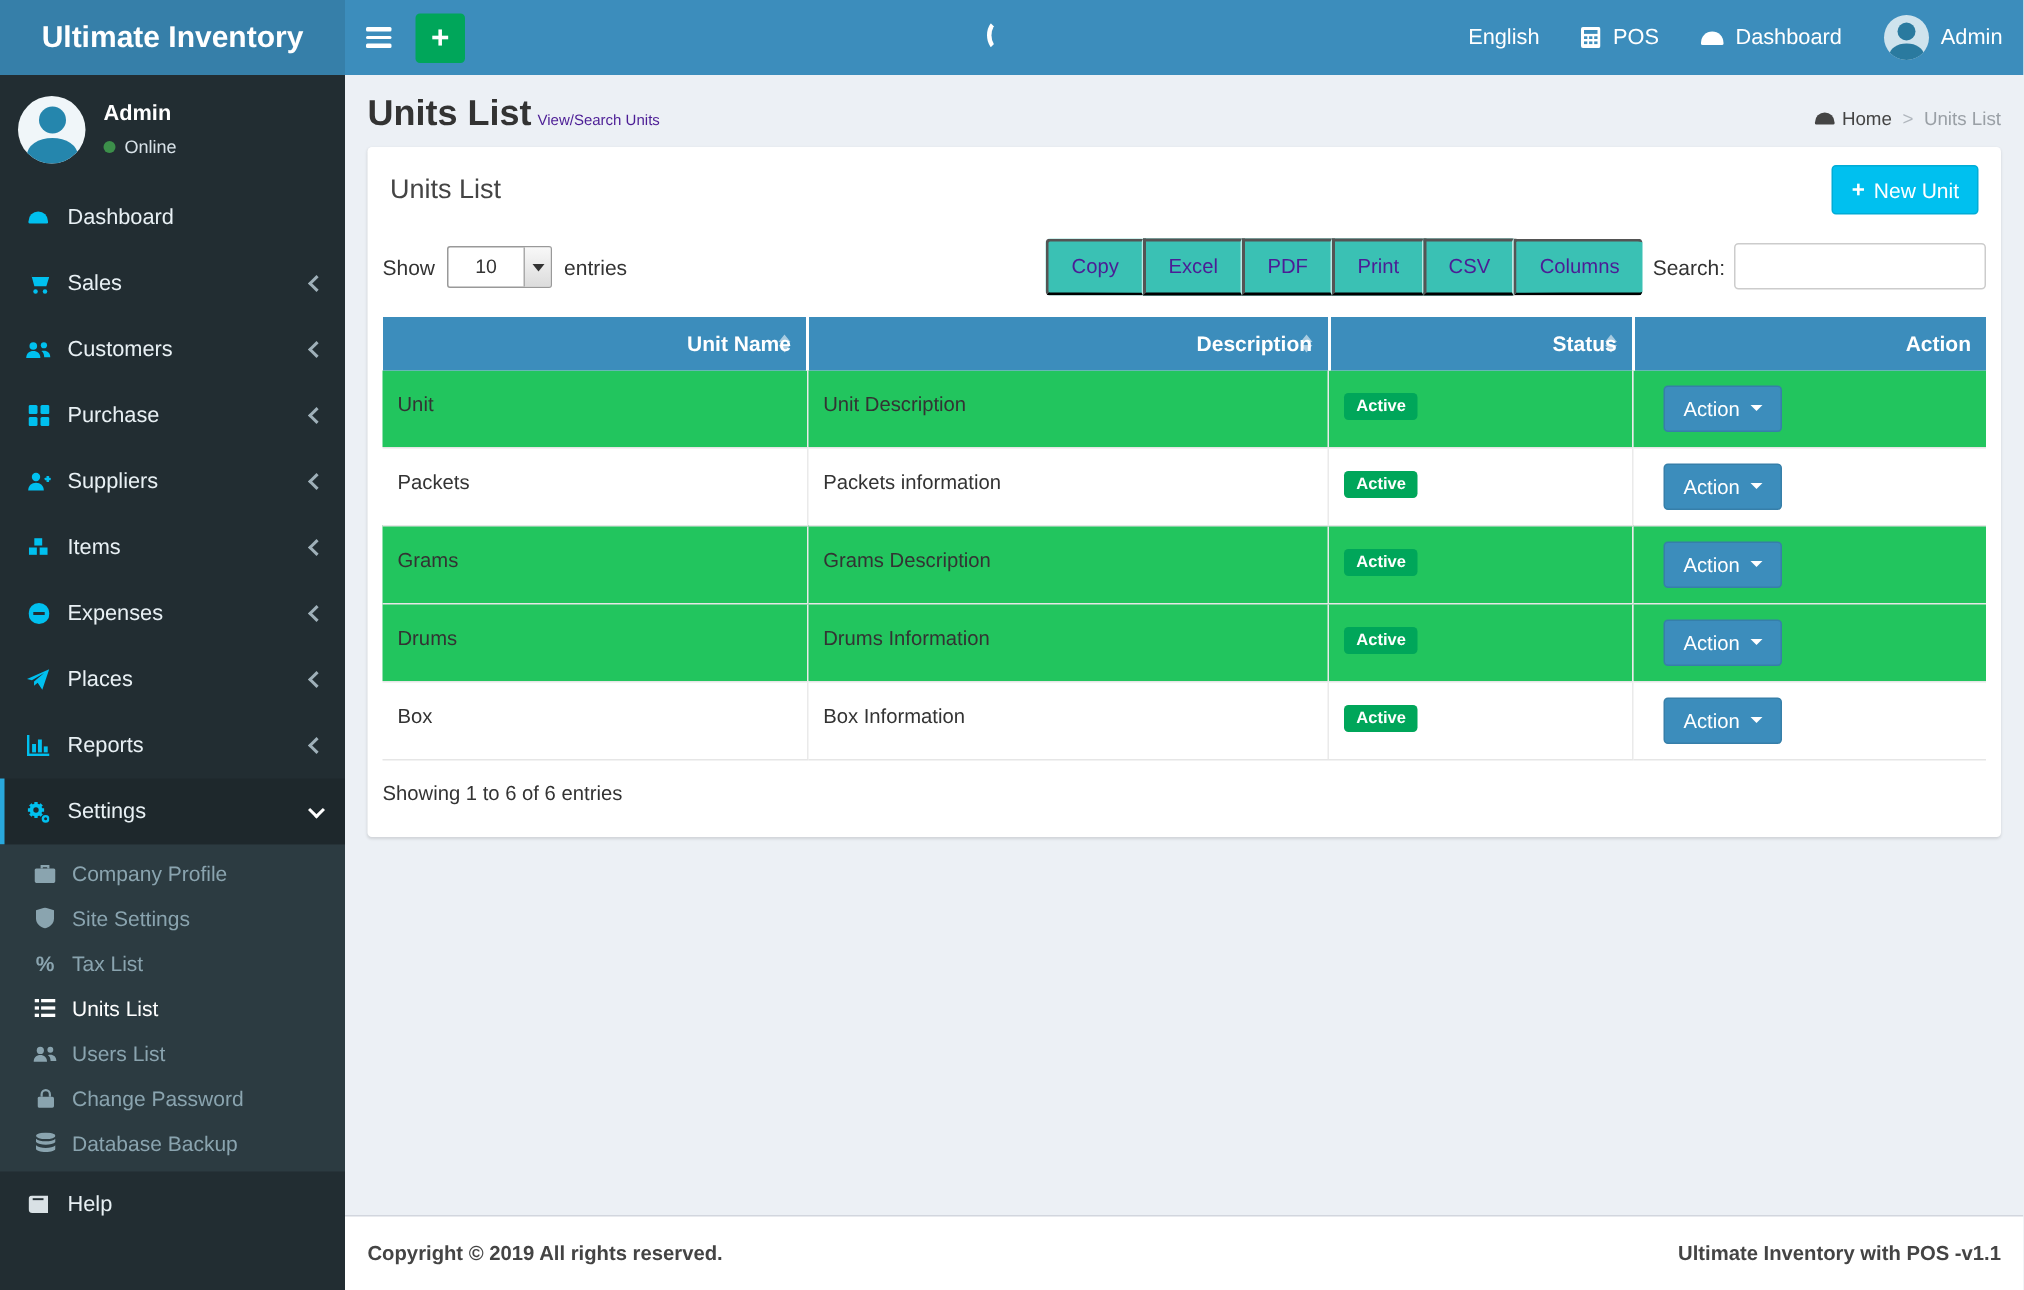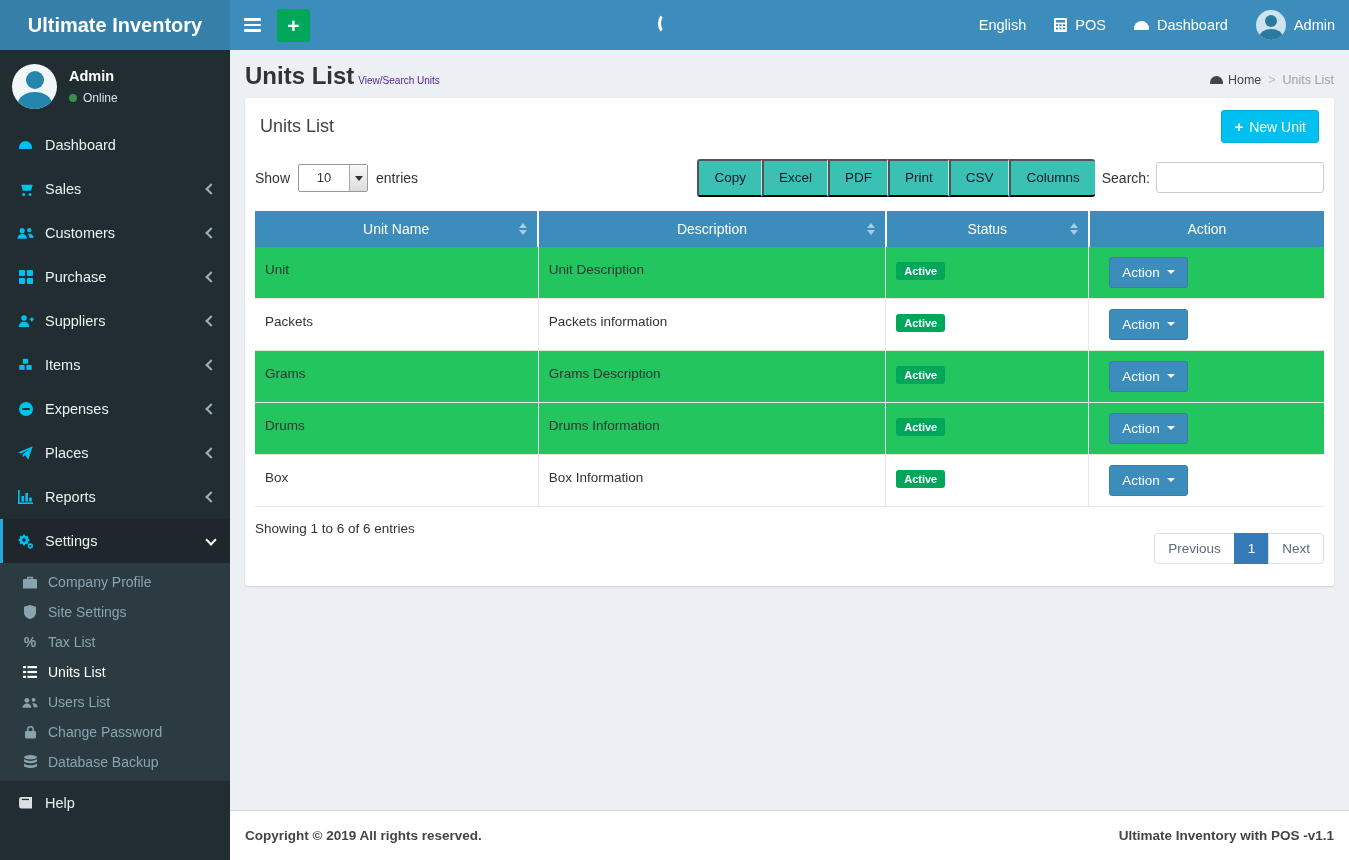--- a/index.html
+++ b/index.html
@@ -100,31 +100,31 @@
   .dt-toolbar { display:flex; align-items:center; padding:10px 10px 12px; }
   .show-group { display:flex; align-items:center; gap:8px; color:#333; font-size:14px; }
   .select-box { width:70px; height:28px; border:1px solid #999; background:#fff;
     display:flex; align-items:stretch; border-radius:2px; cursor:pointer; }
   .select-value { flex:1; display:flex; align-items:center; justify-content:center; font-size:13px; }
   .select-arrow { width:18px; border-left:1px solid #aaa;
     background:linear-gradient(#f8f8f8,#dcdcdc); display:flex; align-items:center; justify-content:center; }
   .select-arrow i { border:4px solid transparent; border-top:5px solid #333; margin-top:5px; }
 
   .export-group { margin-left:auto; display:flex; }
-  .btn-export { background:#3ac1b4; color:#0f172a; padding:8px 15px; font-size:13.5px;
+  .btn-export { background:#3ac1b4; color:#4c1d95; padding:8px 15px; font-size:13.5px;
     border-right:1px solid rgba(255,255,255,.65); cursor:pointer; line-height:1.3; }
   .btn-export:first-child { border-radius:3px 0 0 3px; }
   .btn-export:last-child { border-radius:0 3px 3px 0; border-right:none; }
 
   .search-group { display:flex; align-items:center; gap:6px; margin-left:7px; font-size:14px; color:#333; }
   .search-input { width:168px; height:31px; border:1px solid #ccc; border-radius:3px;
     padding:0 8px; font-family:inherit; font-size:13px; outline:none; }
 
   table.units { width:calc(100% - 20px); margin:2px 10px 0; border-collapse:collapse; }
-  .units thead th { background:#3c8dbc; color:#fff; text-align:center; font-size:14px; font-weight:normal;
+  .units thead th { background:#3c8dbc; color:#fff; text-align:right; font-size:14px; font-weight:bold;
     padding:10px 10px; position:relative; border-left:2px solid #fff; cursor:pointer; }
   .units thead th:first-child { border-left:none; }
   .sort { position:absolute; right:10px; top:50%; transform:translateY(-50%);
     display:flex; flex-direction:column; gap:2px; opacity:.55; }
   .sort i { border:4px solid transparent; display:block; width:0; height:0; }
   .sort .up { border-bottom:5px solid #fff; }
   .sort .dn { border-top:5px solid #fff; }
   .units tbody td { padding:15px 10px; font-size:13.5px; color:#333;
     border-bottom:1px solid #e6e6e6; border-left:1px solid #eaeaea; vertical-align:top; }
   .units tbody td:first-child { border-left:none; }
@@ -579,25 +579,20 @@
                 <span>Action</span>
                 <i class="caret"></i>
               </button>
           </td>
         </tr>
       </tbody>
     </table>
 
     <div class="dt-footer">
       <span class="dt-info">Showing 1 to 6 of 6 entries</span>
-      <div class="pagination">
-        <button class="page-btn prev">Previous</button>
-        <button class="page-btn current">1</button>
-        <button class="page-btn next">Next</button>
-      </div>
     </div>
   </div>
 </div>
 
 <div class="main-footer">
   <span>Copyright © 2019 All rights reserved.</span>
   <span class="footer-version">Ultimate Inventory with POS -v1.1</span>
 </div>
 
 </body></html>

